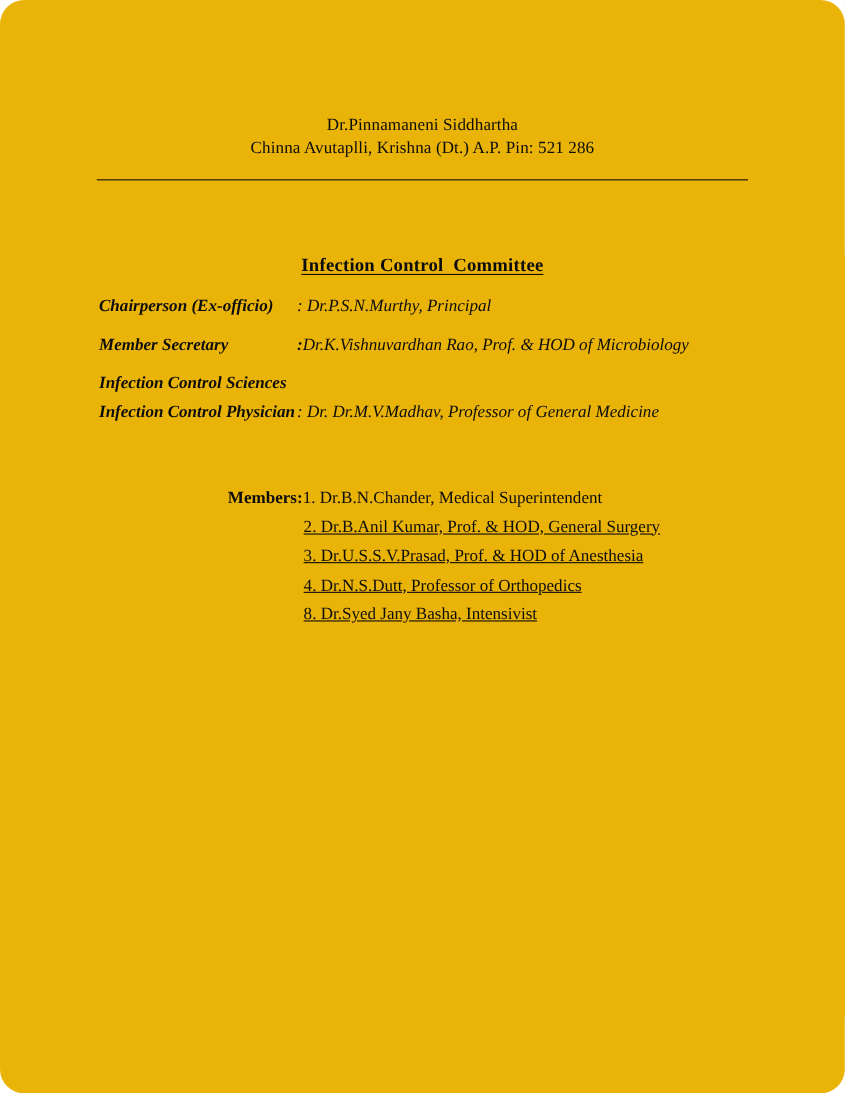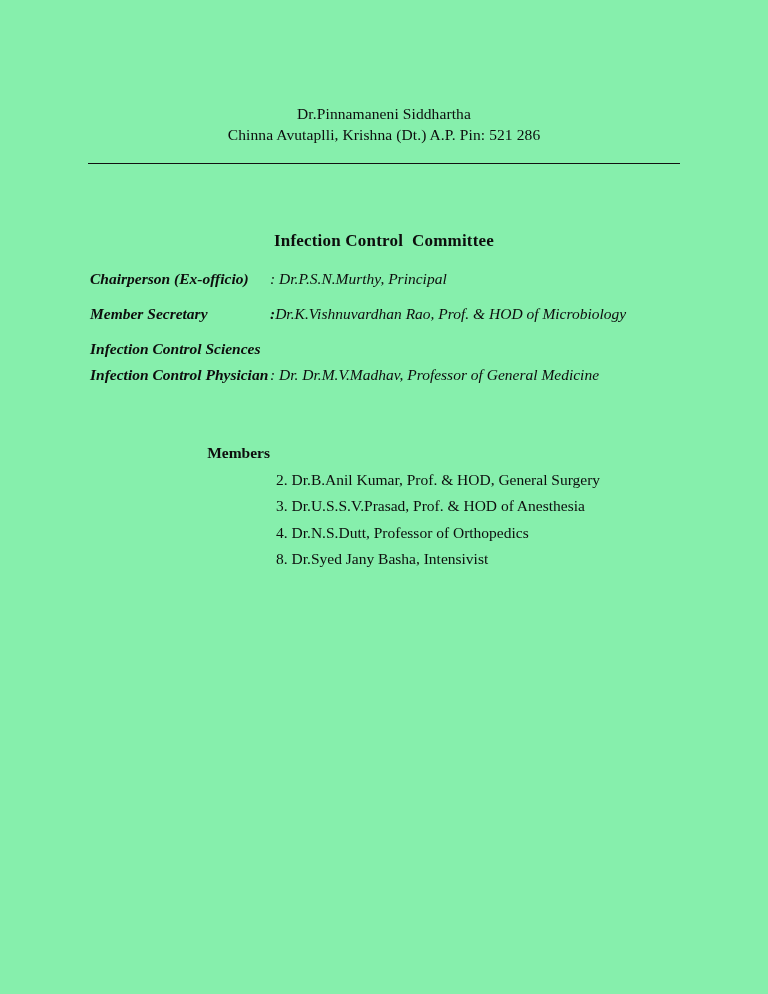--- a/index.html
+++ b/index.html
@@ -12,21 +12,22 @@
     height: 994px;
     position: relative;
     font-family: "Liberation Serif", "DejaVu Serif", serif;
     color: #0d0d0d;
     overflow: hidden;
   }
 
   .page {
     position: absolute;
     inset: 0;
-    background: #86efac;
+    background: #eab308;
+    border-radius: 22px;
   }
 
   
   .letterhead {
     position: absolute;
     left: 88px;
     top: 104px;
     width: 592px;
     text-align: center;
   }
@@ -50,20 +51,21 @@
     position: absolute;
     left: 0;
     top: 231px;
     width: 768px;
     text-align: center;
   }
   .doc-title .title-text {
     display: inline-block;
     font-size: 17px;
     font-weight: bold;
+    text-decoration: underline;
     text-underline-offset: 3px;
     letter-spacing: 0.2px;
     white-space: pre;
   }
 
   
   .roster {
     position: absolute;
     left: 90px;
     top: 269px;
@@ -116,20 +118,21 @@
   .members-first .value {
     white-space: pre;
   }
   .members-first .value .sep-bold {
     font-weight: bold;
   }
   .member-line {
     margin-left: 186px;
     margin-top: 6.5px;
     white-space: pre;
+    text-decoration: underline;
   }
 </style>
 </head>
 <body>
 
 <div class="page">
 
   <div class="letterhead">
     <div class="lh-line">Dr.Pinnamaneni Siddhartha</div>
     <div class="lh-line">Chinna Avutaplli, Krishna (Dt.) A.P. Pin: 521 286</div>
@@ -168,20 +171,21 @@
     </div>
 
     <div class="gap-lg"></div>
 
 
   </div>
 
   <div class="members-block">
     <div class="members-first">
       <div class="label">Members</div>
+      <div class="value"><span class="sep-bold">:</span><span>1. Dr.B.N.Chander, Medical Superintendent</span></div>
     </div>
     <div class="member-line">2. Dr.B.Anil Kumar, Prof. &amp; HOD, General Surgery</div>
     <div class="member-line">3. Dr.U.S.S.V.Prasad, Prof. &amp; HOD of Anesthesia</div>
     <div class="member-line">4. Dr.N.S.Dutt, Professor of Orthopedics</div>
     <div class="member-line">8. Dr.Syed Jany Basha, Intensivist</div>
   </div>
 
 </div>
 
 </body></html>

